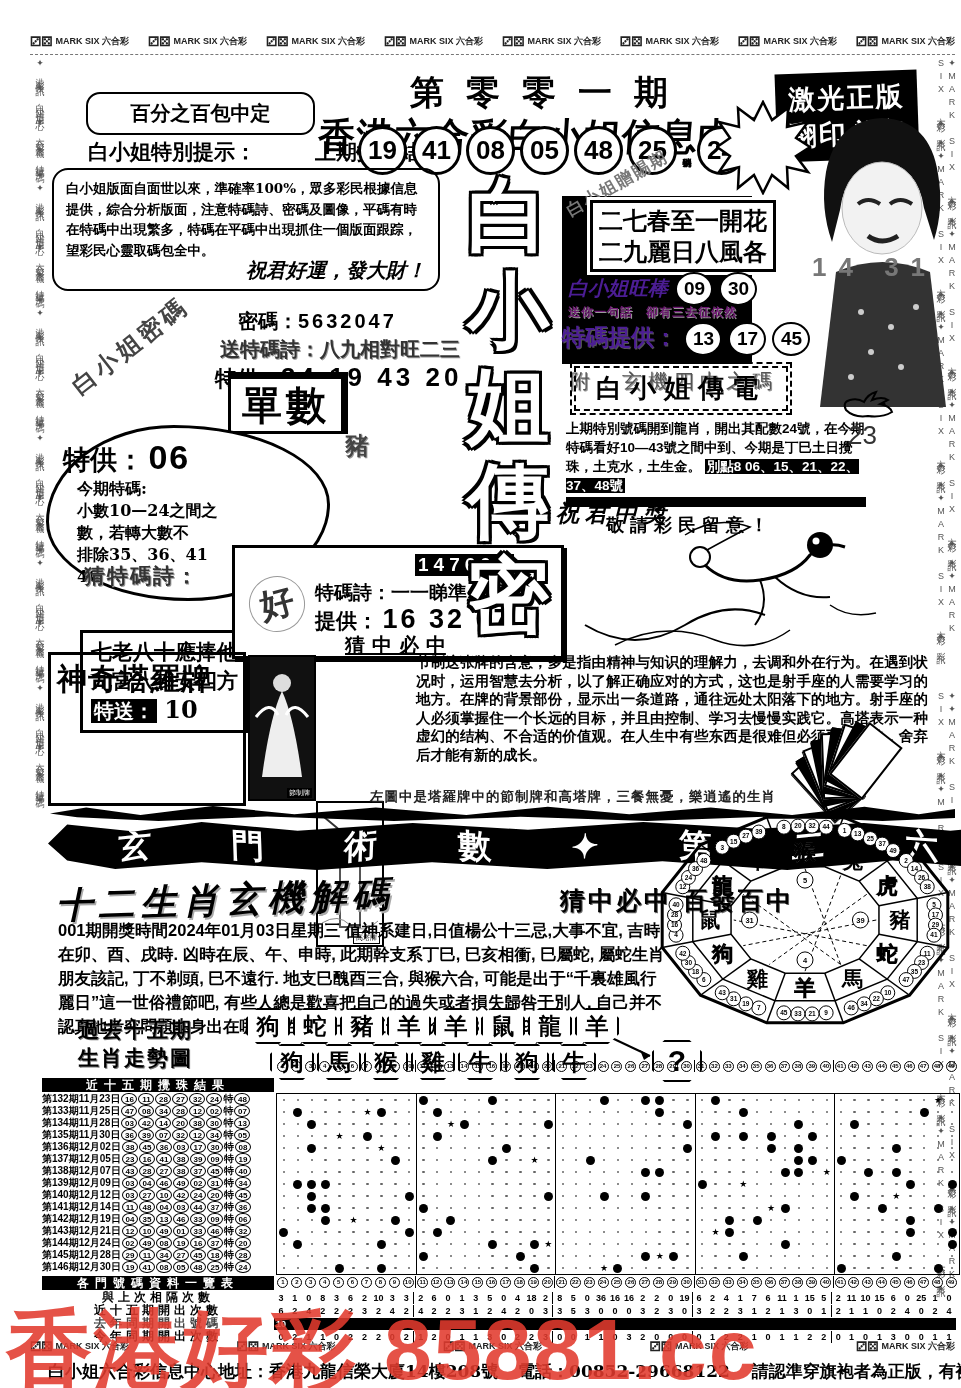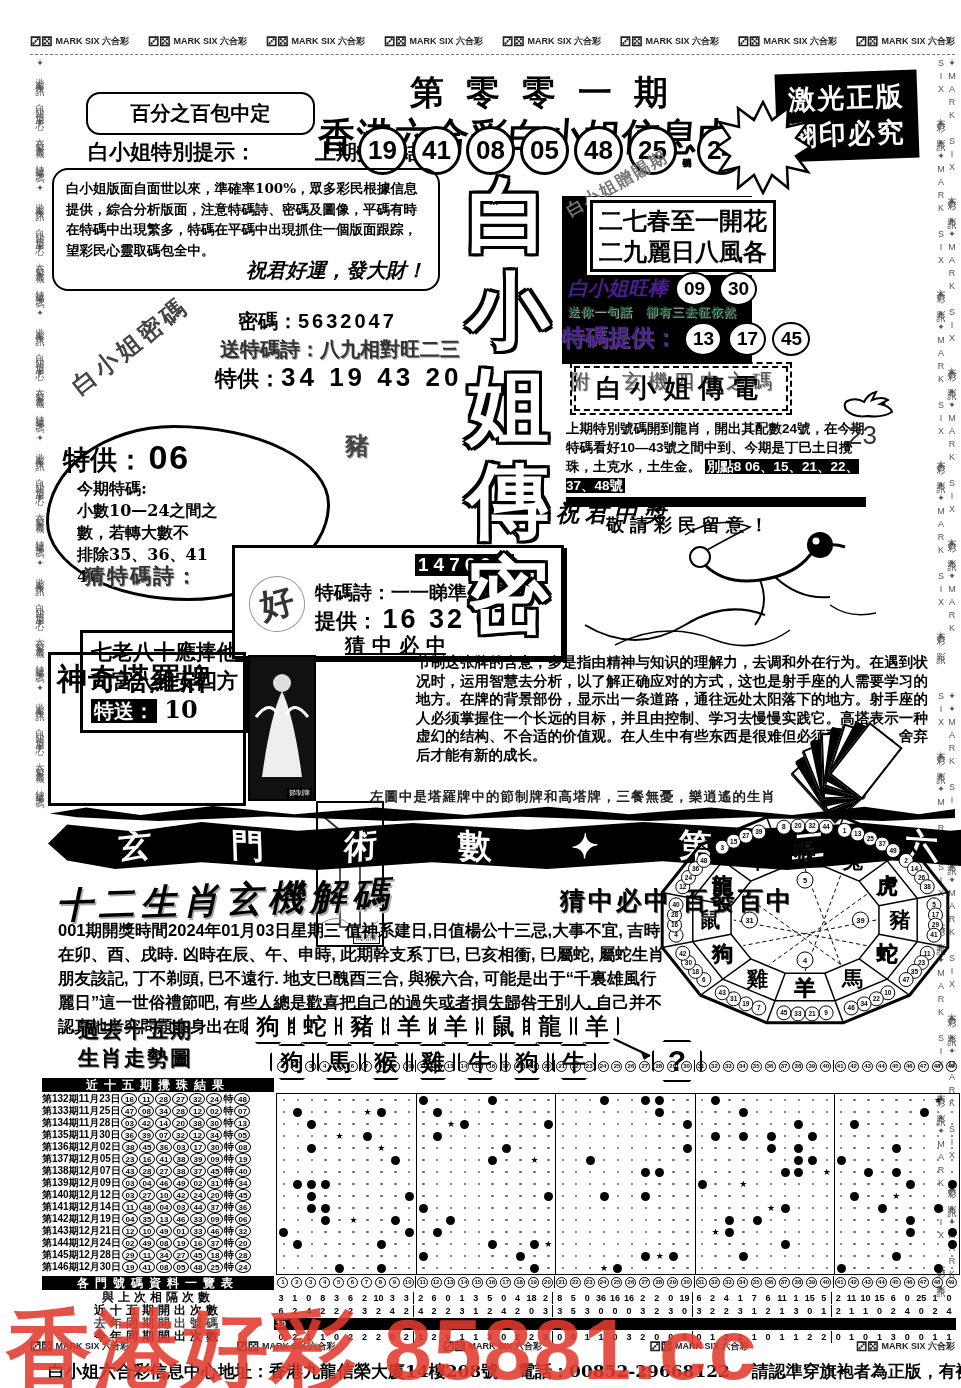--- a/index.html
+++ b/index.html
@@ -146,20 +146,36 @@
   <div class="abs sloganbox serif" style="left:86px;top:92px;width:205px;">
     <div>百分之百包中定</div>
   </div>
   <div class="abs issue serif" style="left:330px;top:70px;width:440px;">第零零一期</div>
   <div class="abs maintitle serif" style="left:318px;top:112px;">香港六合彩白小姐信息中心提供</div>
   <div class="abs stamp" style="left:776px;top:72px;width:130px;">
     <div>激光正版</div>
     <div>翻印必究</div>
   </div>
 
+  <div class="abs" style="left:806px;top:112px;width:152px;height:295px;overflow:hidden;">
+    <svg width="152" height="295">
+      <path d="M20,60 Q30,8 76,6 Q124,8 132,62 Q138,96 128,128 L118,96 Q112,54 76,50 Q40,54 34,98 L26,130 Q14,96 20,60Z" fill="#111"></path>
+      <ellipse cx="76" cy="96" rx="40" ry="46" fill="#f2f2f2" stroke="#bbb"></ellipse>
+      <path d="M52,92 q10,-8 22,0 M84,92 q10,-8 22,0" stroke="#222" stroke-width="4" fill="none"></path>
+      <path d="M62,124 q14,10 30,0" stroke="#222" stroke-width="5" fill="none"></path>
+      <path d="M30,160 Q76,140 124,160 L140,295 L14,295 Z" fill="#333"></path>
+      <circle cx="55" cy="200" r="3" fill="#ccc"></circle>
+        <circle cx="85" cy="215" r="3" fill="#ccc"></circle>
+      <circle cx="110" cy="195" r="3" fill="#ccc"></circle>
+        <circle cx="65" cy="240" r="3" fill="#ccc"></circle>
+      <circle cx="95" cy="255" r="3" fill="#ccc"></circle>
+        <circle cx="45" cy="265" r="3" fill="#ccc"></circle>
+    </svg>
+    <div class="abs" style="left:6px;top:140px;font-size:26px;color:#777;font-weight:bold;letter-spacing:12px;">14  31</div>
+  </div>
 
   <div class="abs tiplabel serif" style="left:88px;top:138px;">白小姐特別提示：</div>
   <div class="abs tiplabel serif" style="left:315px;top:138px;">上期攪珠結果</div>
   <div class="abs ballrow" id="balls" style="left:358px;top:126px;">
       <div class="ball">19</div>
       <div class="ball">41</div>
       <div class="ball">08</div>
       <div class="ball">05</div>
       <div class="ball">48</div>
       <div class="ball">25</div>
@@ -188,21 +204,21 @@
   <div class="abs blackpanel" style="left:562px;top:196px;width:190px;height:168px;"></div>
   <div class="abs" style="left:560px;top:172px;transform:rotate(-30deg);color:#777;font-weight:bold;font-size:17px;letter-spacing:2px;">白小姐贈賜期</div>
   <div class="abs poembox serif" style="left:590px;top:200px;">
     <div>二七春至一開花</div>
     <div>二九麗日八風各</div>
   </div>
   <div class="abs" style="left:568px;top:272px;white-space:nowrap;">
     <span class="wt serif" style="font-size:20px;font-style:italic;">白小姐旺棒</span>
     <span id="wangbang-nums"><span class="chip">09</span><span class="chip">30</span></span>
   </div>
-  <div class="abs wt distress" style="left:568px;top:304px;font-size:12px;color:#14532d;letter-spacing:1px;">送你一句話　卻有三去征依然</div>
+  <div class="abs wt distress" style="left:568px;top:304px;font-size:12px;color:#701a75;letter-spacing:1px;">送你一句話　卻有三去征依然</div>
   <div class="abs" style="left:562px;top:322px;white-space:nowrap;">
     <span class="wt" style="font-size:23px;text-shadow:1px 1px 0 #555;">特碼提供：</span>
     <span id="tema-nums"><span class="chip">13</span><span class="chip">17</span><span class="chip">45</span></span>
   </div>
   <div class="abs distress serif" style="left:570px;top:368px;font-size:20px;letter-spacing:6px;color:#555;">附：玄機四中之碼</div>
 
   <div class="abs serif" id="vtitle" style="left:448px;top:168px;width:120px;z-index:5;">
       <div class="bigchar">白</div>
       <div class="bigchar">小</div>
       <div class="bigchar">姐</div>
@@ -219,20 +235,21 @@
     <div style="height:10px;background:#000;margin-top:2px;"></div>
     <div style="font-size:18px;font-weight:bold;letter-spacing:6px;margin:6px 0 0 40px;">敬請彩民留意！</div>
   </div>
   <div class="abs serif" style="left:556px;top:498px;font-size:23px;font-weight:bold;font-style:italic;letter-spacing:6px;">祝君中獎</div>
   <svg class="abs" style="left:838px;top:384px;" width="60" height="36" viewBox="0 0 60 36">
     <path d="M8,26 Q4,18 12,16 Q20,14 26,18 Q30,10 38,8 L34,16 Q44,12 50,16 L42,20 Q52,22 54,28 Q44,34 30,32 Q16,34 8,26Z" fill="none" stroke="#000" stroke-width="2"></path>
     <circle cx="46" cy="20" r="1.5" fill="#000"></circle>
   </svg>
   <div class="abs" style="left:848px;top:420px;font-size:26px;color:#333;">23</div>
 
+  <div class="abs tabbox" style="left:228px;top:372px;width:110px;">單數</div>
   <div class="abs serif" style="left:345px;top:430px;font-size:24px;font-weight:bold;color:#444;text-shadow:1px 1px 0 #999;">豬</div>
   <div class="abs cloud" style="left:46px;top:425px;width:250px;">
     <span class="serif" style="font-size:27px;font-weight:900;">特供：</span>
     <span style="font-size:34px;font-weight:bold;letter-spacing:2px;">06</span>
     <div class="serif" id="bubble-lines" style="font-size:16px;font-weight:bold;line-height:22px;margin-left:14px;">
         <div>今期特碼:</div>
         <div>小數10—24之間之</div>
         <div>數，若轉大數不</div>
         <div>排除35、36、41</div>
         <div>46</div>

